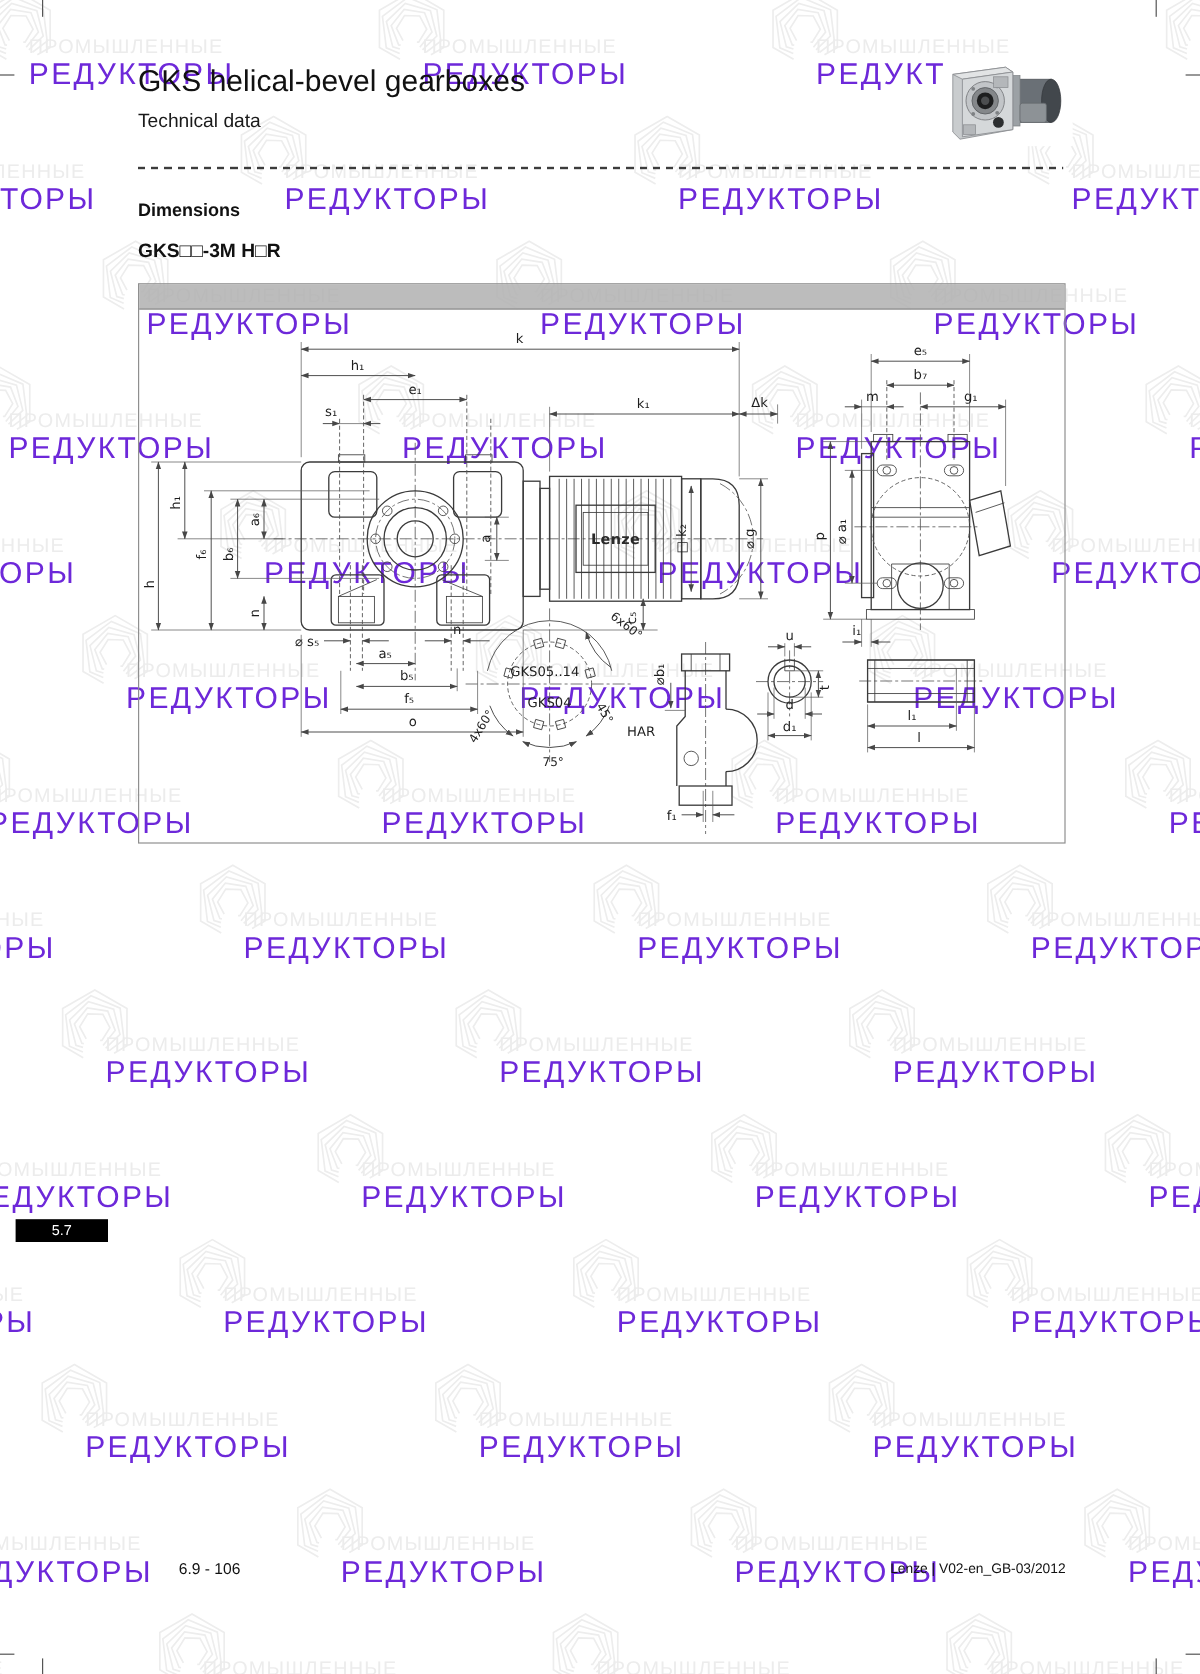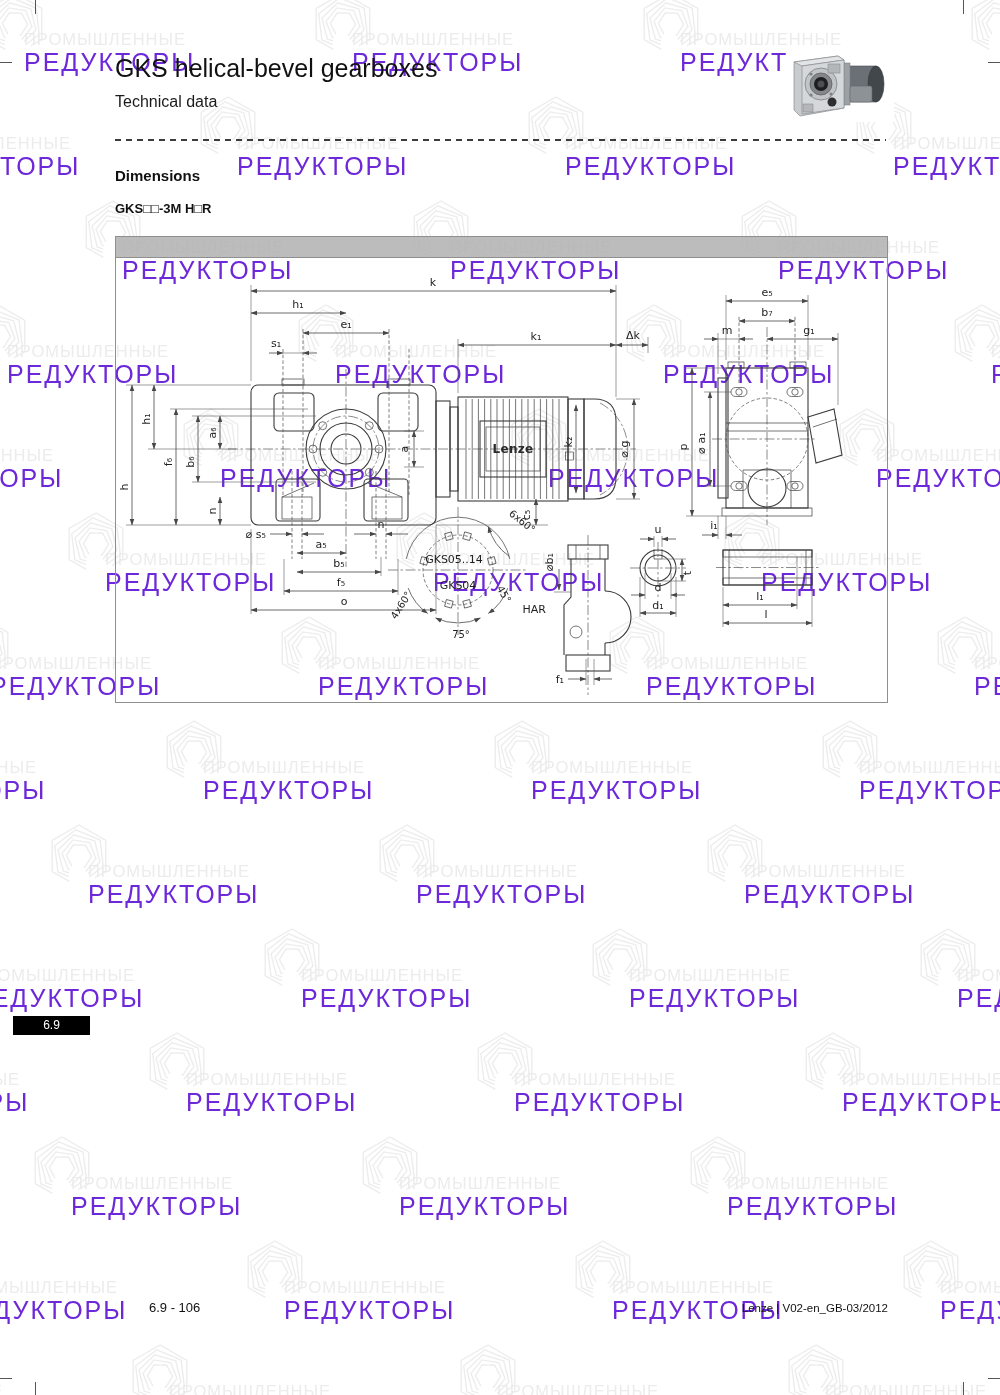--- a/index.html
+++ b/index.html
@@ -11,21 +11,21 @@
   .wm .t1{position:absolute;left:46px;top:38px;font-size:16.5px;letter-spacing:1px;color:#ececec;white-space:nowrap;}
   .wm .t2{position:absolute;left:46px;top:56px;font-size:25px;letter-spacing:2px;color:#6d28d9;white-space:nowrap;}
   .wm svg{position:absolute;left:0;top:0;}
   
   .content{position:absolute;inset:0;z-index:1;}
   .title{position:absolute;left:115px;top:54px;font-size:25px;font-weight:400;color:#111;}
   .subtitle{position:absolute;left:115px;top:93px;font-size:16px;color:#1a1a1a;}
   .dashed-rule{position:absolute;left:115px;top:139px;width:771px;height:2px;
      background:repeating-linear-gradient(90deg,#3c3c3c 0 6px,transparent 6px 11px);}
   .section-heading{position:absolute;left:115px;top:167px;font-size:15px;font-weight:bold;color:#111;}
-  .model-code{position:absolute;left:115px;top:201px;font-size:13px;font-weight:bold;color:#111;}
+  .model-code{position:absolute;left:115px;top:201px;font-size:16px;font-weight:bold;color:#111;}
   .product{position:absolute;left:786px;top:46px;width:108px;height:76px;}
   
   .frame{position:absolute;left:115px;top:236px;width:771px;height:465px;border:1px solid #8f8f8f;}
   .frame-bar{position:absolute;left:0;top:0;width:100%;height:20px;background:rgba(176,176,176,.85);border-bottom:1px solid #8f8f8f;}
   .tech{position:absolute;left:0;top:20px;width:771px;height:444px;}
   
   .ln{stroke:#3b3b3b;stroke-width:1.1;fill:none;}
   .ln2{stroke:#3b3b3b;stroke-width:.7;fill:none;}
   .cl{stroke:#5a5a5a;stroke-width:.7;fill:none;stroke-dasharray:10 2.5 2.5 2.5;}
   .dsh{stroke:#555;stroke-width:.75;fill:none;stroke-dasharray:3.5 2.2;}
@@ -924,17 +924,17 @@
           <line class="ext" x1="681" y1="300" x2="681" y2="352"></line>
           <line class="ext" x1="696" y1="330" x2="696" y2="370"></line>
           <line class="dim" x1="607" y1="348" x2="681" y2="348"></line>
           <text class="lbl" x="644" y="343" text-anchor="middle">l₁</text>
           <line class="dim" x1="607" y1="366" x2="696" y2="366"></line>
           <text class="lbl" x="650" y="361" text-anchor="middle">l</text>
         </g>
       </svg>
     </div>
 
-    <div class="tab-badge">6.9</div>
+    <div class="tab-badge">5.7</div>
     <div class="footer-left">6.9 - 106</div>
     <div class="footer-right">Lenze | V02-en_GB-03/2012</div>
   </div>
 </div>
 
 </body></html>

